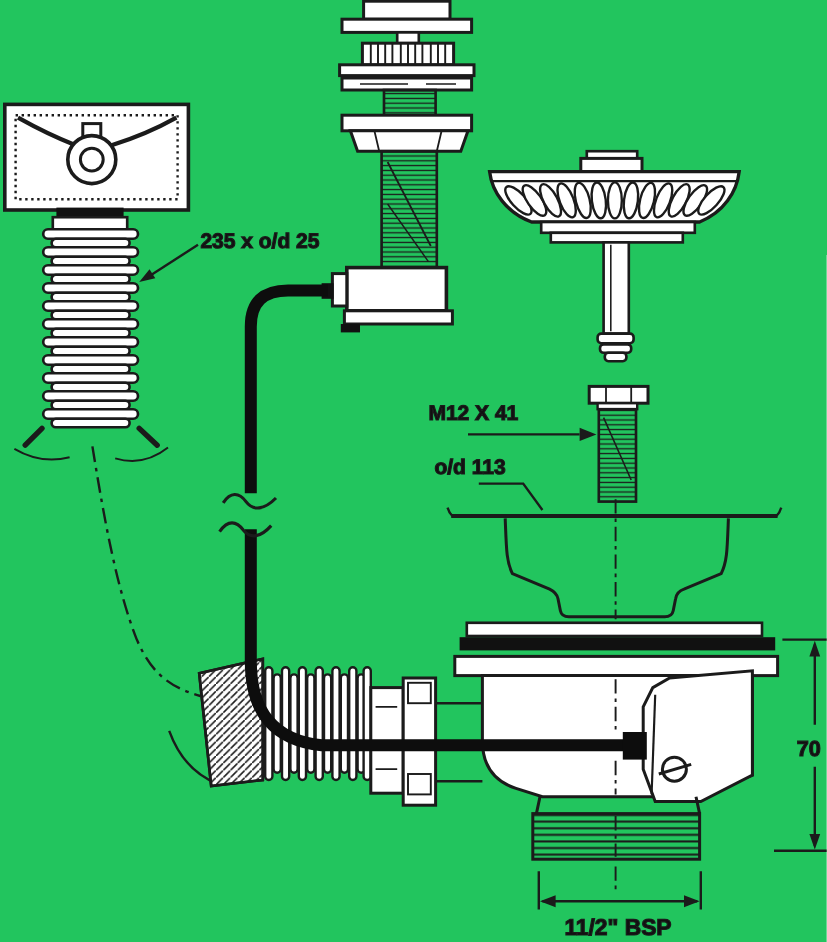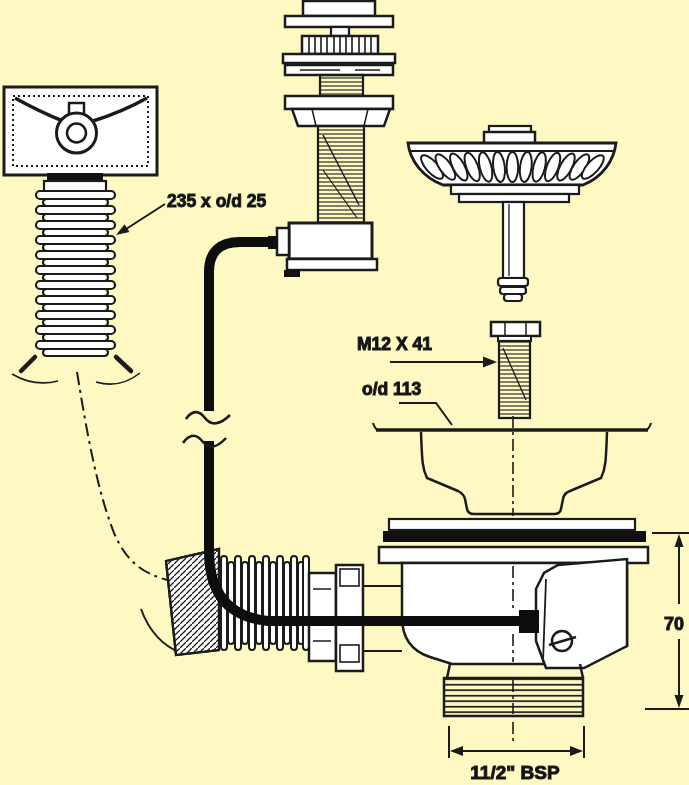--- a/index.html
+++ b/index.html
@@ -1,16 +1,16 @@
 <!DOCTYPE html>
 <html><head>
 <meta charset="utf-8">
 <style>
   html,body{margin:0;padding:0;background:#ffffff;}
-  #stage{position:relative;width:689px;height:785px;background:#fef9c3;overflow:hidden;
+  #stage{position:relative;width:689px;height:785px;background:#22c55e;overflow:hidden;
          font-family:"Liberation Sans",sans-serif;}
   svg{position:absolute;top:0;left:0;}
   text{font-family:"Liberation Sans",sans-serif;font-weight:bold;fill:#111;}
 </style>
 </head>
 <body>
 
 <div id="stage">
 <svg width="689" height="785" viewBox="0 0 689 785" stroke="#1b1b1b" fill="none" stroke-linecap="butt">
   <defs>

